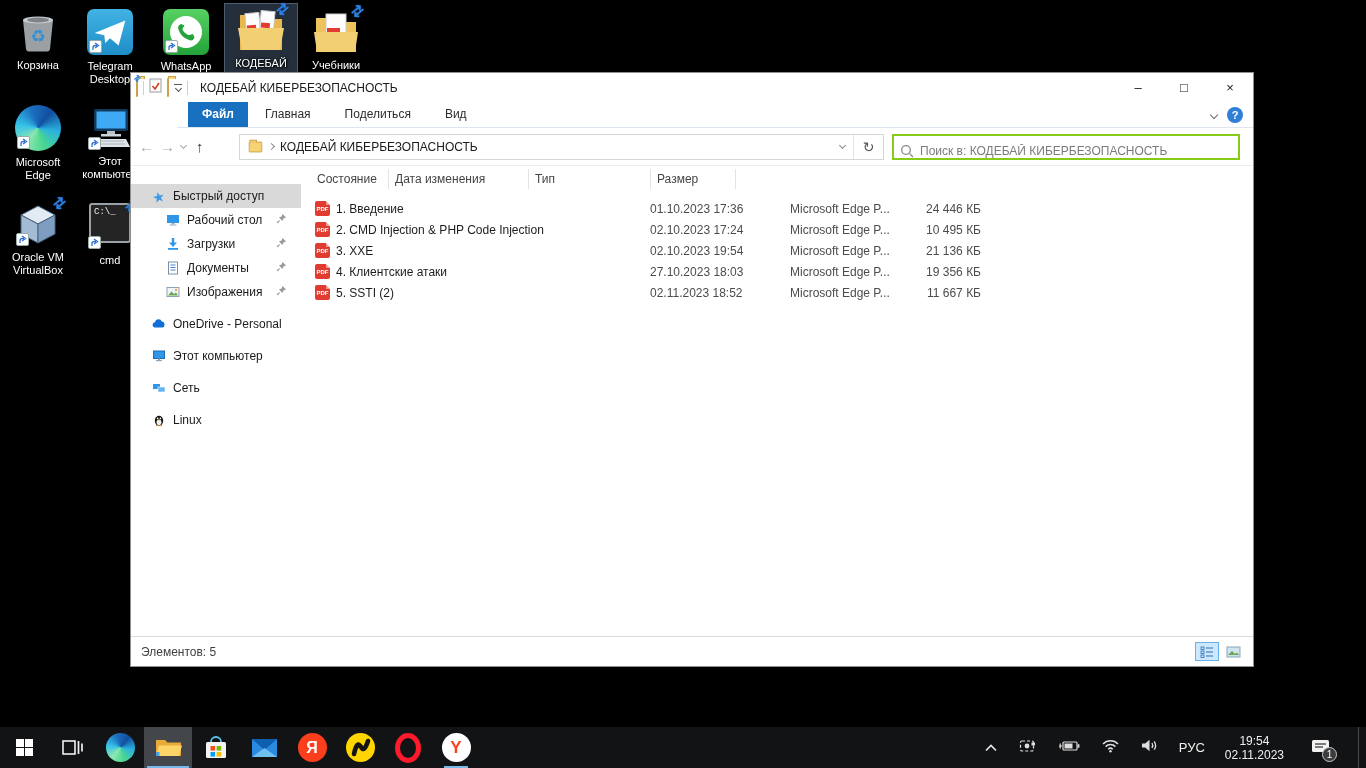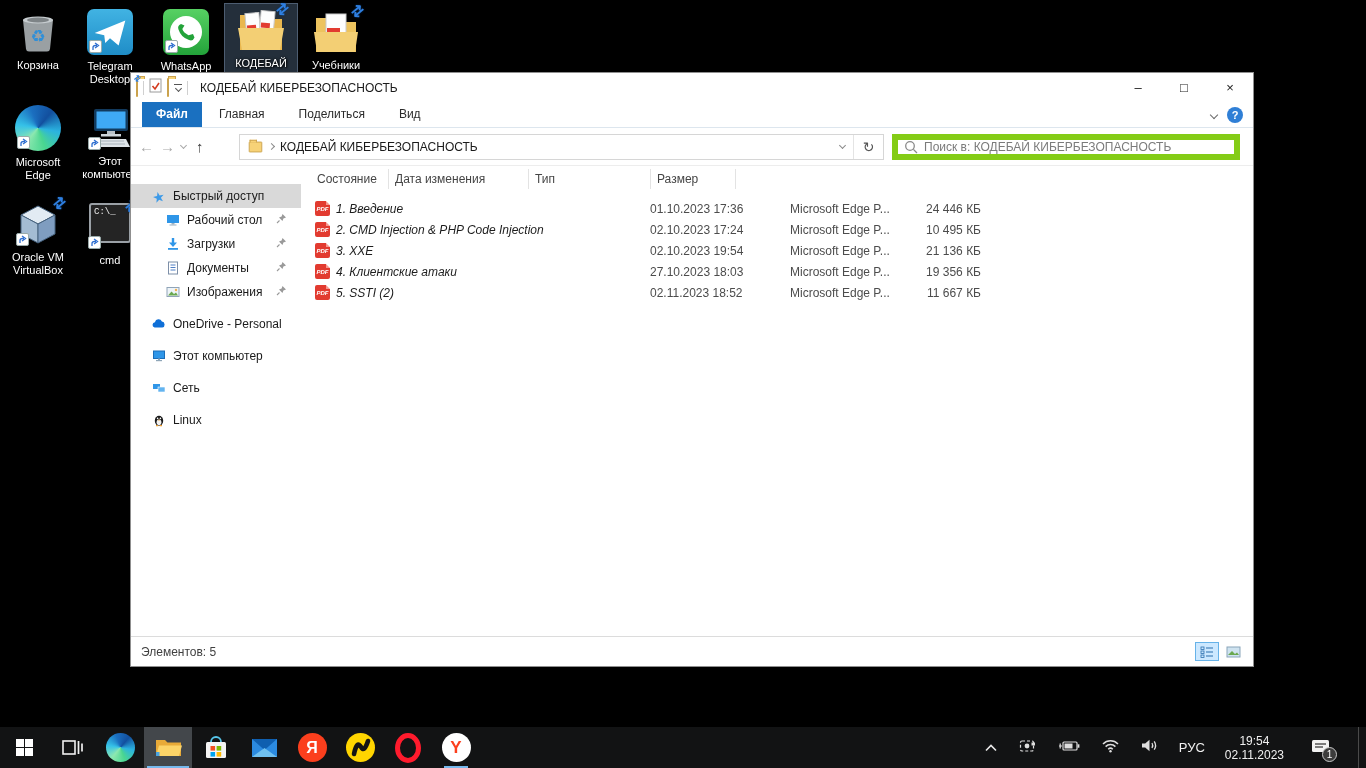--- a/index.html
+++ b/index.html
@@ -16,55 +16,55 @@
 
   
   #win { position:absolute; left:130px; top:72px; width:1124px; height:595px; background:#fff; border:1px solid #8f8f8f; z-index:5; display:flex; flex-direction:column; }
   .titlebar { height:29px; display:flex; align-items:center; }
   .qa { display:flex; align-items:center; gap:5px; padding:0 6px 0 5px; }
   .qa .sep { width:1px; height:14px; background:#d0d0d0; }
   .title-txt { font-size:12px; color:#1a1a1a; margin-left:6px; white-space:nowrap; }
   .wctl { margin-left:auto; display:flex; height:100%; }
   .wctl .b { width:46px; height:100%; display:flex; align-items:center; justify-content:center; font-size:13px; color:#1a1a1a; }
 
-  .tabs { height:26px; display:flex; align-items:flex-end; border-bottom:1px solid #dde6ee; padding-left:11px; }
+  .tabs { height:26px; display:flex; align-items:flex-end; border-bottom:1px solid #dde6ee; padding-left:11px;margin-left:46px; }
   .tab { font-size:12px; color:#2b2b2b; padding:5px 17px 6px; }
   .tab.file { background:#1a70c0; color:#fff; font-weight:bold; padding:5px 14px 6px; }
   .tabs-right { margin-left:auto; display:flex; align-items:center; gap:10px; padding:0 10px 4px 0; }
   .helpdot { width:16px; height:16px; border-radius:50%; background:#2f7fd6; color:#fff; font-size:11px; font-weight:bold; display:flex; align-items:center; justify-content:center; }
 
   .toolbar { height:38px; display:flex; align-items:center; padding:0 13px 0 8px; border-bottom:1px solid #ededed; }
   .navbtns { width:100px; display:flex; align-items:center; gap:6px; font-size:15px; }
   .navbtns .dis { color:#a9a9a9; }
   .navbtns .en { color:#3f3f3f; }
   .addr { width:645px; height:26px; border:1px solid #d6d6d6; display:flex; align-items:center; margin-right:8px; background:#fff; }
   .addr .body { flex:1; display:flex; align-items:center; gap:6px; padding:0 8px; font-size:12px; color:#1a1a1a; }
   .addr .rbtn { width:30px; height:100%; border-left:1px solid #e4e4e4; display:flex; align-items:center; justify-content:center; color:#555; font-size:14px; }
-  .srch { flex:1; height:26px; border:6px solid #84cc16; display:flex; align-items:flex-end; padding:0 6px; gap:6px; }
+  .srch { flex:1; height:26px; border:2px solid #84cc16; display:flex; align-items:flex-end; padding:0 6px; gap:6px; }
   .srch input { border:none; outline:none; flex:1; font-size:12px; color:#444; font-family:"Liberation Sans",sans-serif; }
   .srch input::placeholder { color:#7b7b7b; opacity:1; }
 
   .mainrow { flex:1; display:flex; min-height:0; }
   .navpane { width:170px; padding-top:18px; font-size:12px; color:#1a1a1a; flex-shrink:0; }
   .nitem { height:24px; display:flex; align-items:center; gap:7px; padding-left:20px; }
   .nitem.child { padding-left:34px; }
   .nitem.seltd { background:#d9d9d9; }
   .nitem.gap { margin-top:8px; }
   .nitem .pin { margin-left:auto; margin-right:14px; }
   .nicon { width:15px; height:15px; display:flex; align-items:center; justify-content:center; flex-shrink:0; }
 
   .filearea { flex:1; position:relative; padding-left:10px; }
   .hdr { display:flex; height:26px; align-items:center; font-size:12px; color:#454545; position:relative; }
   .hcell { height:20px; display:flex; align-items:center; padding-left:6px; border-right:1px solid #e3e3e3; }
   .hcell.c1 { width:255px; padding-left:4px; position:relative; }
   .hcell.c2 { width:78px; } .hcell.c3 { width:140px; } .hcell.c4 { width:122px; } .hcell.c5 { width:85px; }
   .sortchv { position:absolute; left:118px; top:-6px; width:7px; height:7px; border-right:1.4px solid #9a9a9a; border-bottom:1.4px solid #9a9a9a; transform:rotate(-135deg); }
   .rows { margin-top:6px; }
   .frow { display:flex; height:21px; align-items:center; font-size:12px; color:#4c4c4c; }
-  .frow .c1 { width:255px; display:flex; align-items:center; gap:6px; padding-left:4px; color:#1d1d1d;font-style:italic; }
+  .frow .c1 { width:255px; display:flex; align-items:center; gap:6px; padding-left:4px; color:#1d1d1d; }
   .frow .c2 { width:78px; } .frow .c3 { width:140px; padding-left:6px; } .frow .c4 { width:122px; padding-left:6px; }
   .frow .c5 { width:85px; text-align:right; padding-right:10px; }
   .pdfic { width:15px; height:15px; background:#e23b30; border-radius:2px; position:relative; color:#fff; font-size:6px; font-weight:bold; display:flex; align-items:center; justify-content:center; flex-shrink:0; }
   .pdfic::after { content:""; position:absolute; top:0; right:0; border-top:4px solid #fff; border-left:4px solid #f79890; }
 
   .statusbar { height:30px; border-top:1px solid #dcdcdc; display:flex; align-items:center; font-size:12px; color:#3f3f3f; padding:0 8px 0 10px; }
   .viewbtns { margin-left:auto; display:flex; gap:2px; }
   .vbtn { width:24px; height:19px; display:flex; align-items:center; justify-content:center; border:1px solid transparent; }
   .vbtn.sel { background:#cce8ff; border-color:#66b2e8; }
 

